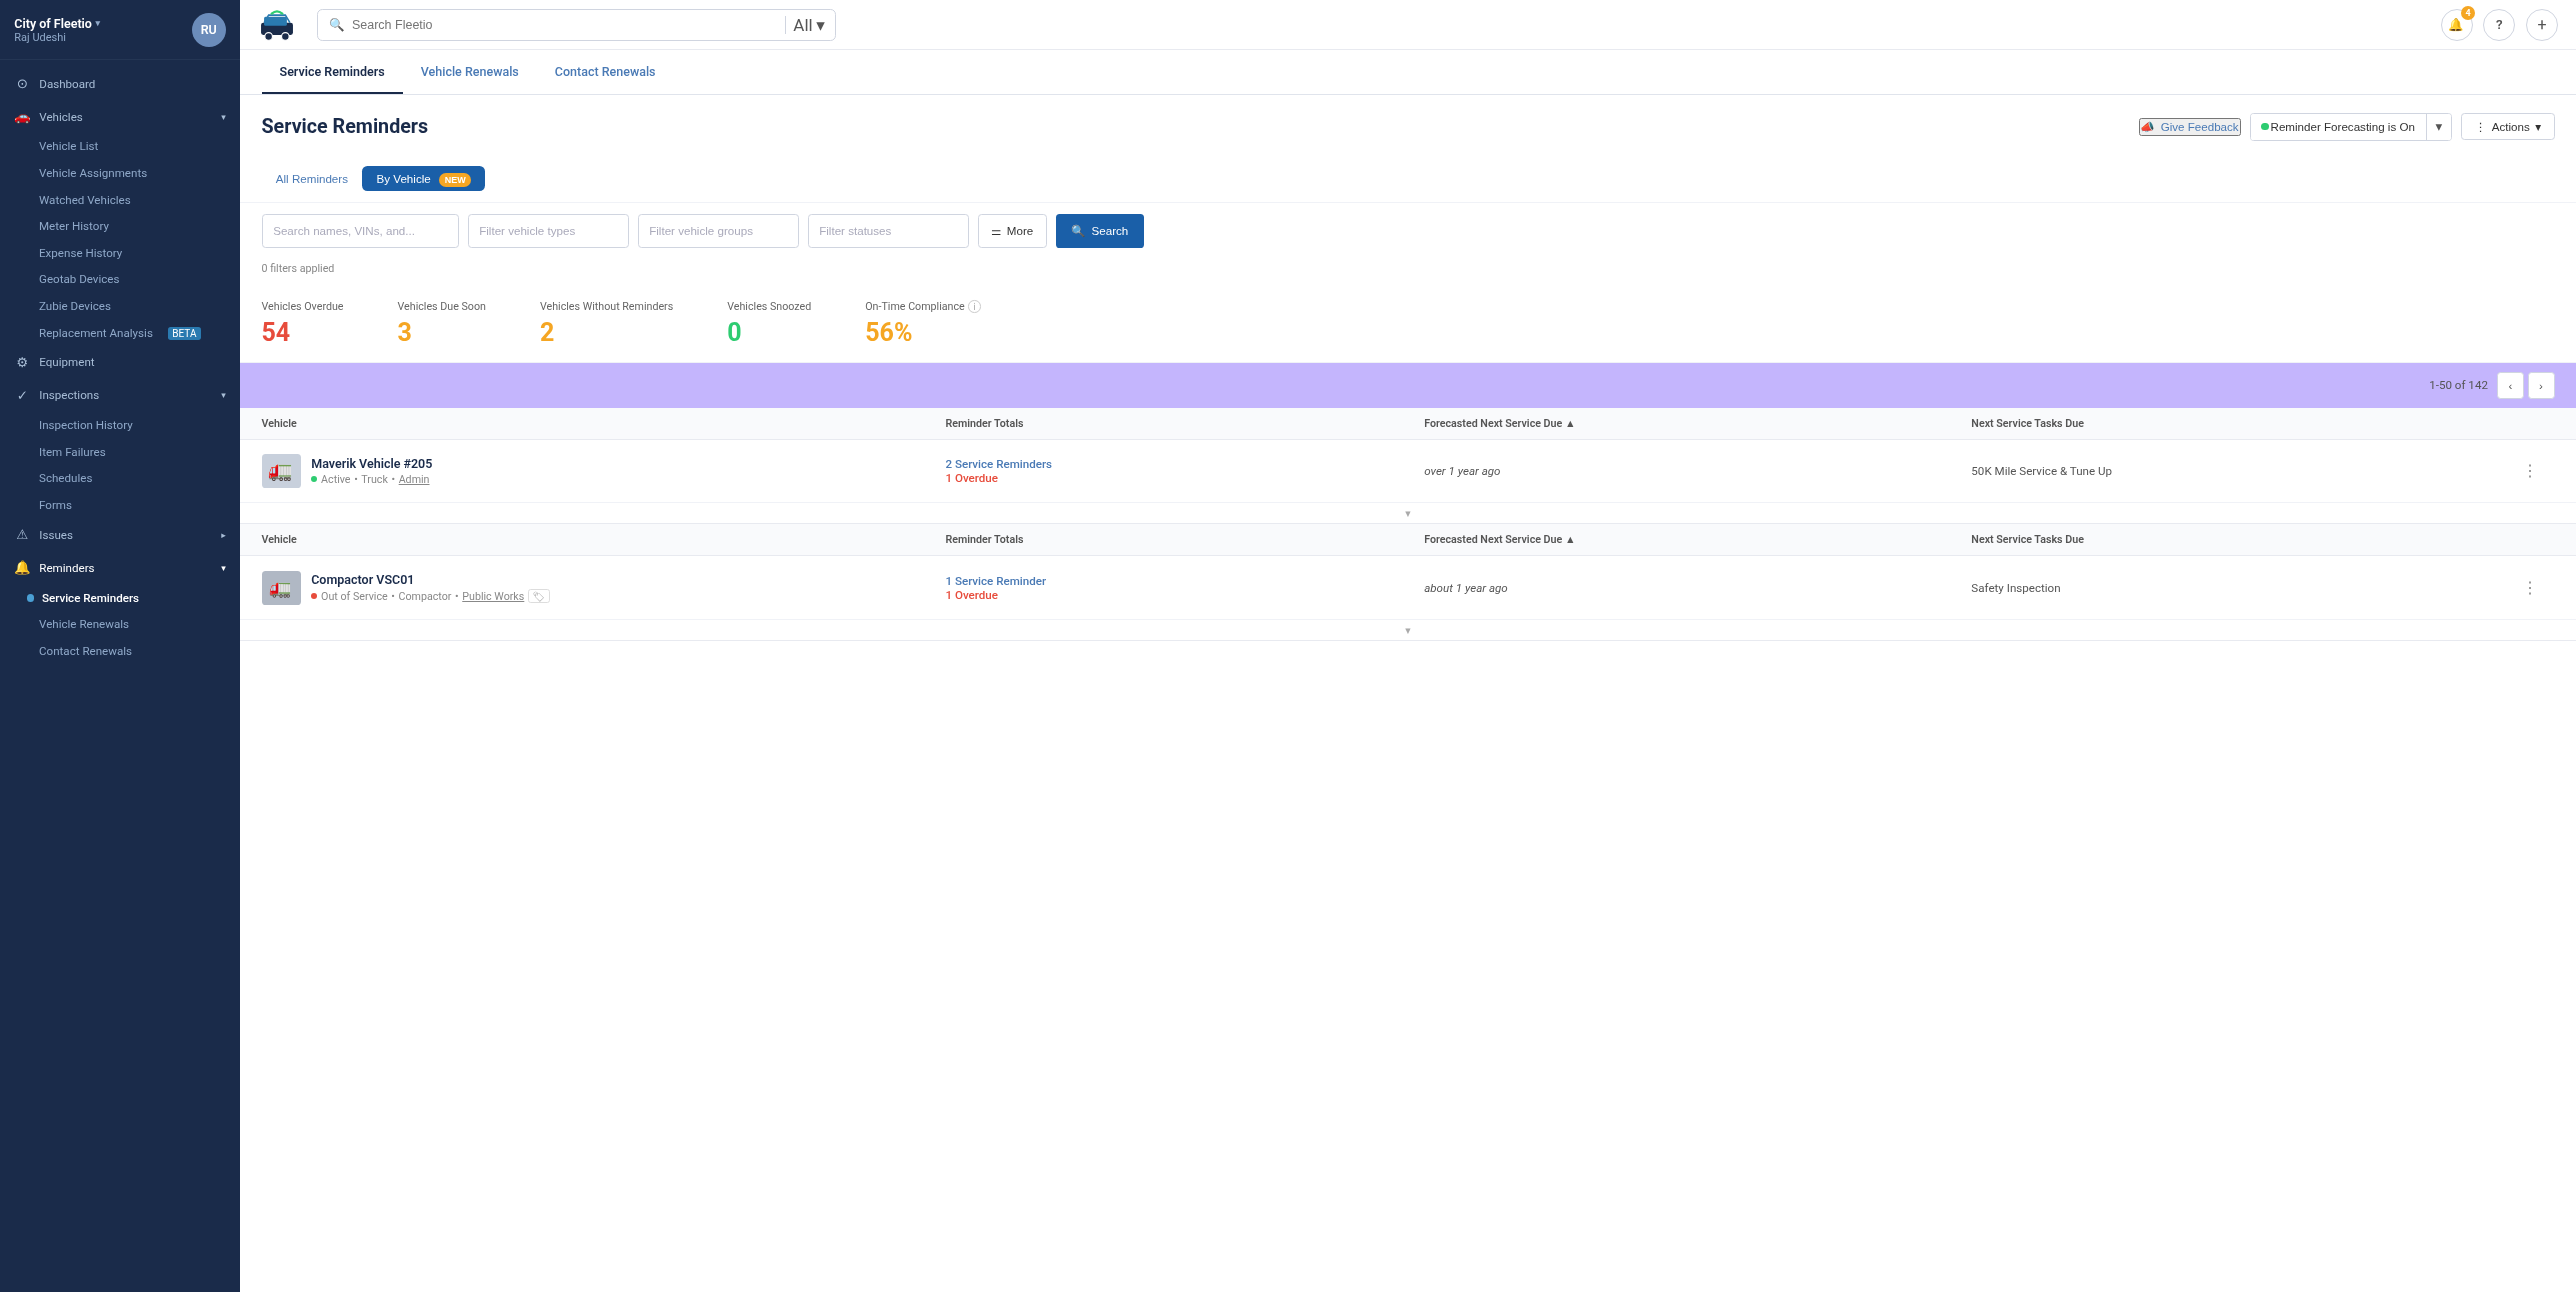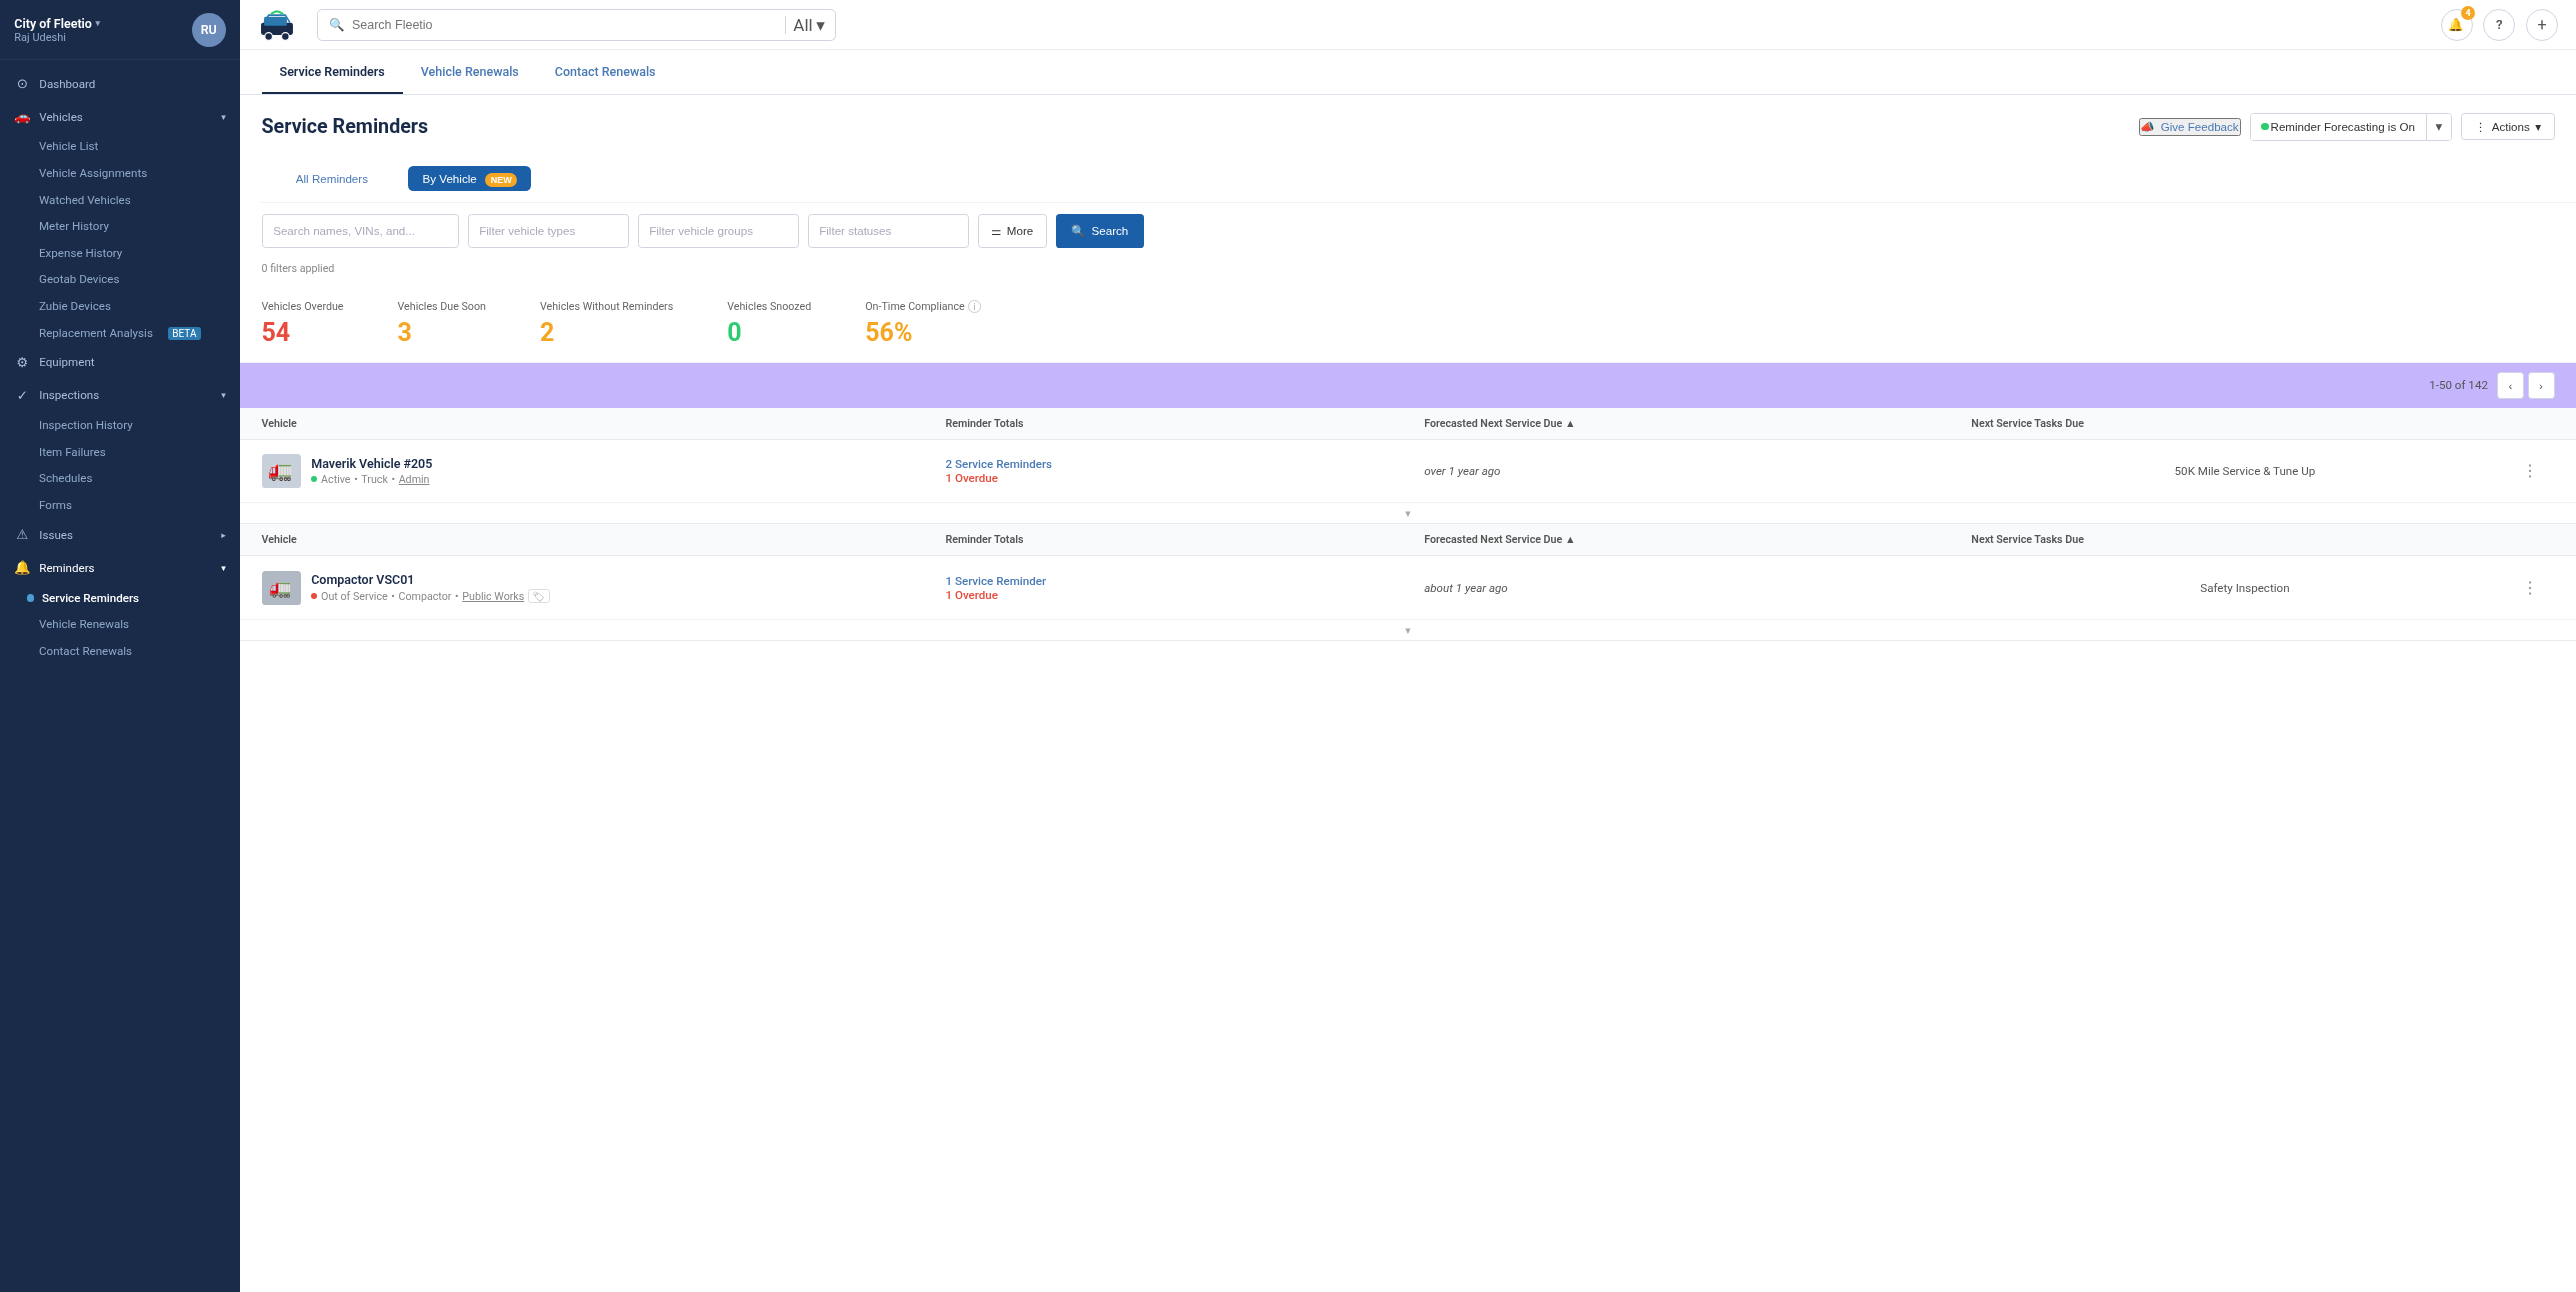--- a/index.html
+++ b/index.html
@@ -50,21 +50,21 @@
     
     .page-header { padding: 18px 21.5px 14.3px; display: flex; align-items: center; background: #fff; }
     .page-title { font-size: 19.7px; font-weight: 700; color: #1a2b4a; }
     .page-actions { margin-left: auto; display: flex; align-items: center; gap: 9px; }
     .feedback-btn { display: flex; align-items: center; gap: 5.4px; color: #4a7ab5; font-size: 11.6px; cursor: pointer; }
     .forecasting-btn { display: flex; align-items: center; gap: 2px; border: 0.9px solid #d0d5e0; border-radius: 3.6px; padding: 5.4px 10.7px; background: #fff; font-size: 11.6px; cursor: pointer; color: #333; }
     .forecasting-dot { width: 7.2px; height: 7.2px; border-radius: 50%; background: #2ecc71; }
     .actions-btn { display: flex; align-items: center; gap: 5.4px; border: 0.9px solid #d0d5e0; border-radius: 3.6px; padding: 5.4px 12.5px; background: #fff; font-size: 11.6px; cursor: pointer; color: #333; font-weight: 500; }
 
     
-    .view-toggle { padding: 10.7px 21.5px; display: flex; align-items: center; gap: 26px; background: #fff; border-bottom: 0.9px solid #f0f2f7; margin-left: 20px; }
+    .view-toggle { padding: 10.7px 21.5px; display: flex; align-items: center; gap: 0; background: #fff; border-bottom: 0.9px solid #f0f2f7; }
     .view-btn { padding: 6.3px 14.3px; border-radius: 5.4px; font-size: 11.6px; cursor: pointer; border: none; background: transparent; color: #4a7ab5; font-weight: 500; }
     .view-btn.active { background: #1a5fa8; color: #fff; }
     .new-badge { background: #f5a623; color: #fff; font-size: 9px; padding: 1.8px 5.4px; border-radius: 9px; margin-left: 5.4px; font-weight: 700; }
 
     
     .filters { padding: 10.7px 21.5px; display: flex; align-items: center; gap: 9px; background: #fff; }
     .filter-input { border: 0.9px solid #d0d5e0; border-radius: 3.6px; padding: 7.2px 10.7px; font-size: 11.6px; color: #888; background: #fff; outline: none; height: 34px; }
     .filter-input::placeholder { color: #aab; }
     .filter-input:first-child { width: 197px; }
     .filter-input.wide { width: 161px; }
@@ -99,21 +99,21 @@
     .vehicle-thumb.truck { background: #c8d0dc; }
     .vehicle-thumb.compactor { background: #b0b8c4; }
     .vehicle-name { font-size: 12.5px; font-weight: 600; color: #1a2b4a; }
     .vehicle-meta { font-size: 10.7px; color: #888; display: flex; align-items: center; gap: 3.6px; margin-top: 1.8px; }
     .status-dot { width: 6.3px; height: 6.3px; border-radius: 50%; }
     .status-dot.active { background: #2ecc71; }
     .status-dot.out-of-service { background: #e74c3c; }
     .reminder-link { color: #4a7ab5; font-size: 11.6px; font-weight: 500; cursor: pointer; }
     .overdue { color: #e74c3c; font-size: 11.6px; font-weight: 500; }
     .forecast-text { font-size: 11.6px; color: #555; font-style: italic; }
-    .next-task { font-size: 11.6px; color: #555; text-align: center; }
+    .next-task { font-size: 11.6px; color: #555; }
     .row-menu { cursor: pointer; color: #888; font-size: 16px; padding: 3.6px; }
     .expand-row { display: flex; justify-content: center; padding: 3.6px; cursor: pointer; color: #aaa; font-size: 10.7px; border-top: 0.9px solid #f0f2f7; }
     .underline { text-decoration: underline; }
     .icon-tag { font-size: 9.8px; color: #999; border: 0.9px solid #ddd; border-radius: 2.7px; padding: 0.9px 3.6px; }
 
     
     ::-webkit-scrollbar { width: 5.4px; height: 5.4px; }
     ::-webkit-scrollbar-track { background: transparent; }
     ::-webkit-scrollbar-thumb { background: #c0c8d8; border-radius: 2.7px; }
   </style>

